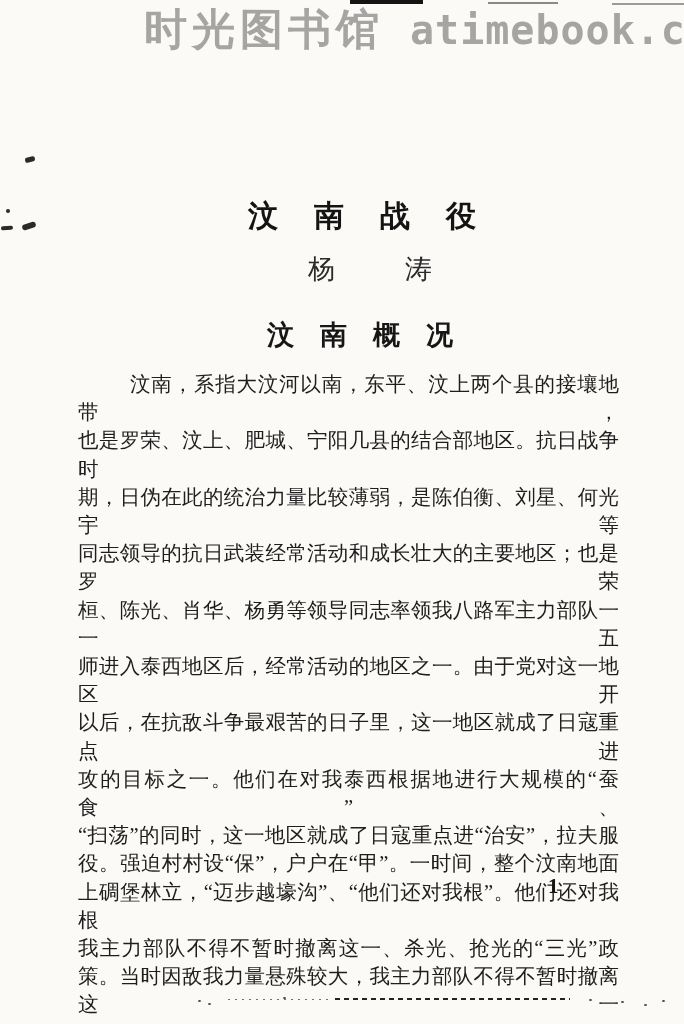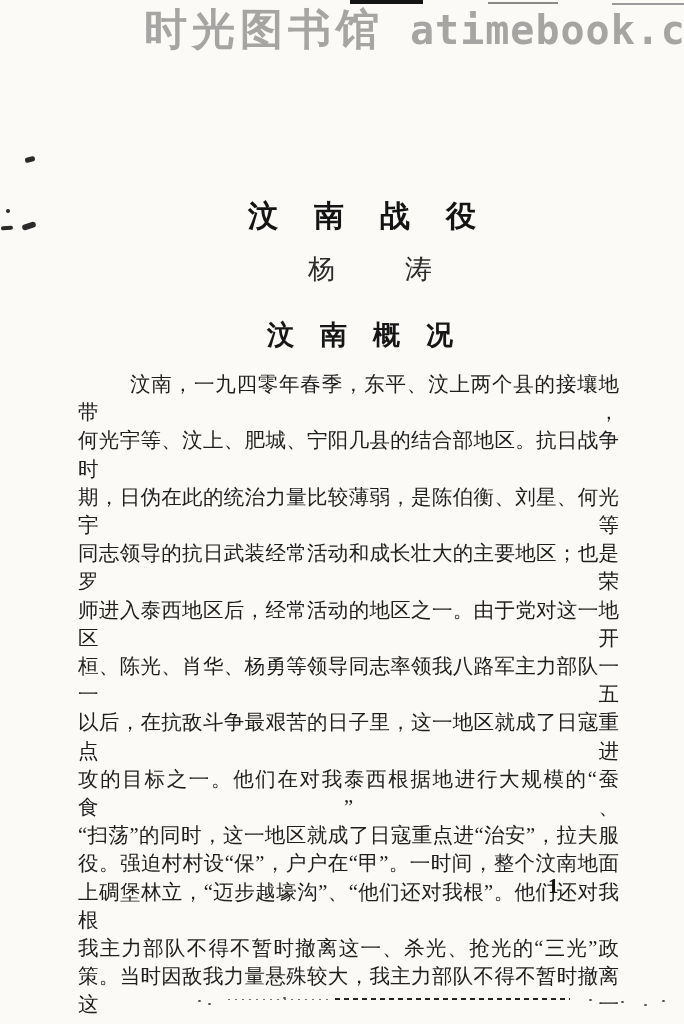--- a/index.html
+++ b/index.html
@@ -100,26 +100,26 @@
   <div class="speck speck-a"></div>
   <div class="speck speck-b"></div>
   <div class="speck speck-c"></div>
   <div class="speck speck-d"></div>
 
   <h1 class="title">汶南战役</h1>
   <div class="author">杨涛</div>
   <h2 class="section-heading">汶南概况</h2>
 
   <div class="body">
-      <div class="body-line indent">汶南，一九四零年春季，东平、汶上两个县的接壤地带，</div>
-      <div class="body-line">何光宇等、汶上、肥城、宁阳几县的结合部地区。抗日战争时</div>
+      <div class="body-line indent">汶南，系指大汶河以南，东平、汶上两个县的接壤地带，</div>
+      <div class="body-line">也是罗荣、汶上、肥城、宁阳几县的结合部地区。抗日战争时</div>
       <div class="body-line">期，日伪在此的统治力量比较薄弱，是陈伯衡、刘星、何光宇等</div>
       <div class="body-line">同志领导的抗日武装经常活动和成长壮大的主要地区；也是罗荣</div>
+      <div class="body-line">桓、陈光、肖华、杨勇等领导同志率领我八路军主力部队一一五</div>
       <div class="body-line">师进入泰西地区后，经常活动的地区之一。由于党对这一地区开</div>
-      <div class="body-line">桓、陈光、肖华、杨勇等领导同志率领我八路军主力部队一一五</div>
       <div class="body-line">以后，在抗敌斗争最艰苦的日子里，这一地区就成了日寇重点进</div>
       <div class="body-line">攻的目标之一。他们在对我泰西根据地进行大规模的“蚕食”、</div>
       <div class="body-line">“扫荡”的同时，这一地区就成了日寇重点进“治安”，拉夫服</div>
       <div class="body-line">役。强迫村村设“保”，户户在“甲”。一时间，整个汶南地面</div>
       <div class="body-line">上碉堡林立，“迈步越壕沟”、“他们还对我根”。他们还对我根</div>
       <div class="body-line">我主力部队不得不暂时撤离这一、杀光、抢光的“三光”政</div>
       <div class="body-line">策。当时因敌我力量悬殊较大，我主力部队不得不暂时撤离这一</div>
     </div>
 
   <div class="page-number">1</div>

